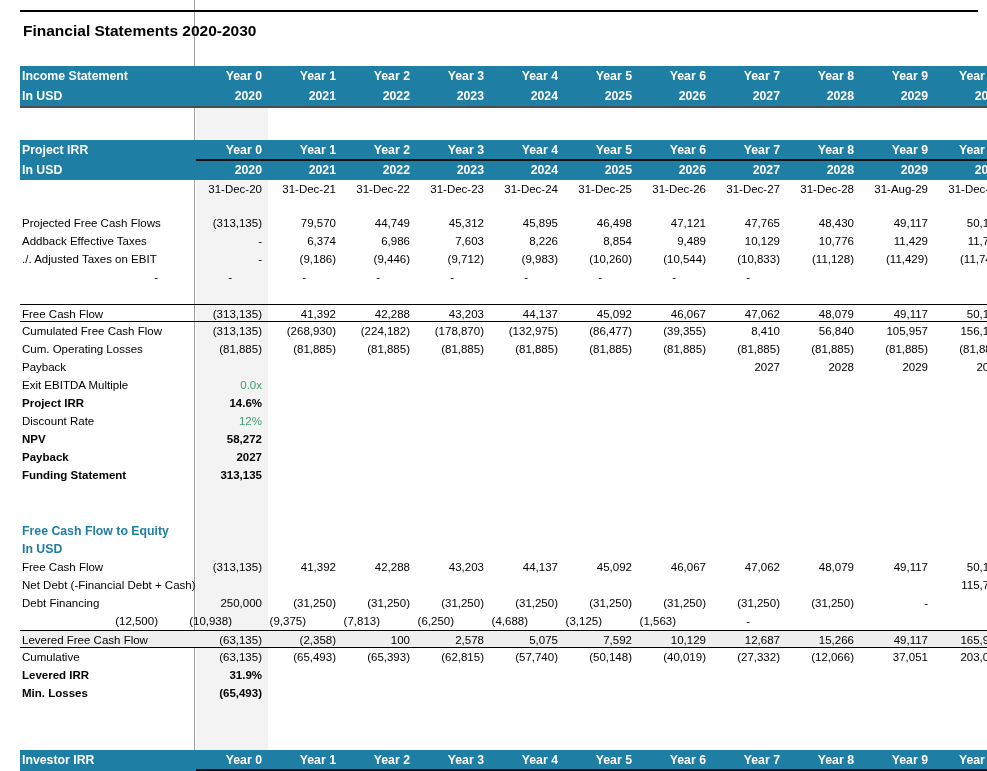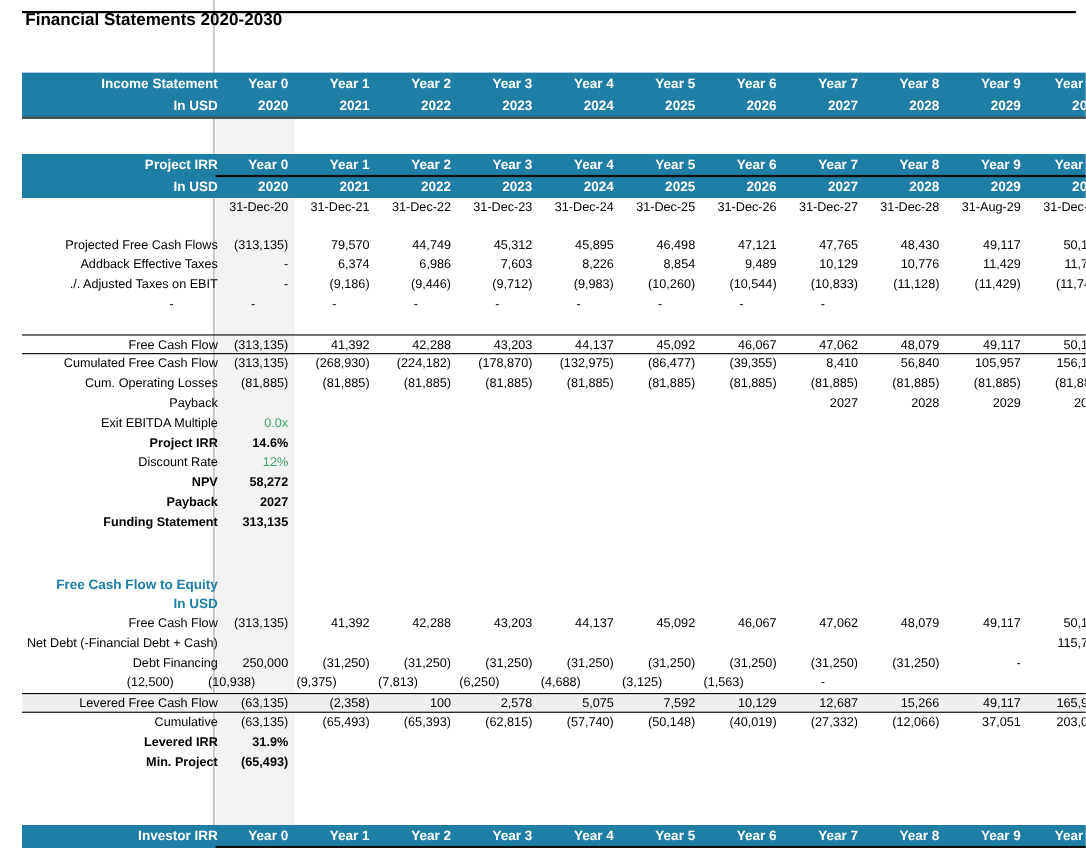--- a/index.html
+++ b/index.html
@@ -2,26 +2,26 @@
 <html style="--teal: #1F7EA4; --green: #3EA06C; --rowshade: #EFEFEF;"><head>
 <meta charset="utf-8">
 <style>
   html,body{margin:0;padding:0;}
   .page{
     position:relative; width:987px; height:771px; overflow:hidden;
     background:#ffffff; font-family:"Liberation Sans", sans-serif;
     color:#000; font-size:11.5px;
   }
   .top-rule{position:absolute; left:20px; top:10px; width:958px; height:2px; background:#000; z-index:3;}
-  .title{position:absolute; left:23px; top:10px; font-size:15.5px; font-weight:bold; z-index:4;}
+  .title{position:absolute; left:23px; top:22px; font-size:15.5px; font-weight:bold; z-index:4;}
   .vline{position:absolute; left:194px; top:0; width:1px; height:750px; background:#a0a0a0; z-index:1;}
   .col-shade{position:absolute; left:196px; top:106px; width:72px; height:644px; background:#f3f3f3; z-index:0;}
 
   .row{display:flex; height:18px; line-height:18px; box-sizing:border-box; white-space:nowrap;}
-  .lab{width:176px; flex:none; padding-left:2px; text-align:right; overflow:visible;}
+  .lab{width:176px; flex:none; padding-left:2px; text-align:left; overflow:visible;}
   .cell{width:74px; flex:none; text-align:right; padding-right:10px; box-sizing:border-box;}
 
   .band{position:absolute; left:20px; width:990px; height:40px; background:var(--teal,#1F7EA4);
         color:#fff; font-weight:bold; font-size:12.3px; z-index:2;}
   .band .row{height:20px; line-height:20px;}
   .band.income{border-bottom:2px solid #4d4d4d;}
   .band .divider{position:absolute; left:176px; right:0; top:19px; height:2px; background:#101010;}
 
   .rows-host{position:absolute; left:20px; width:990px; z-index:2;}
   .topline{border-top:1.5px solid #000;}
@@ -435,21 +435,21 @@
         <div class="cell b"></div>
         <div class="cell b"></div>
         <div class="cell b"></div>
         <div class="cell b"></div>
         <div class="cell b"></div>
         <div class="cell b"></div>
         <div class="cell b"></div>
         <div class="cell b"></div>
       </div>
       <div class="row">
-        <div class="lab b">Min. Project</div>
+        <div class="lab b">Min. Losses</div>
         <div class="cell b">(65,493)</div>
         <div class="cell b"></div>
         <div class="cell b"></div>
         <div class="cell b"></div>
         <div class="cell b"></div>
         <div class="cell b"></div>
         <div class="cell b"></div>
         <div class="cell b"></div>
         <div class="cell b"></div>
         <div class="cell b"></div>

